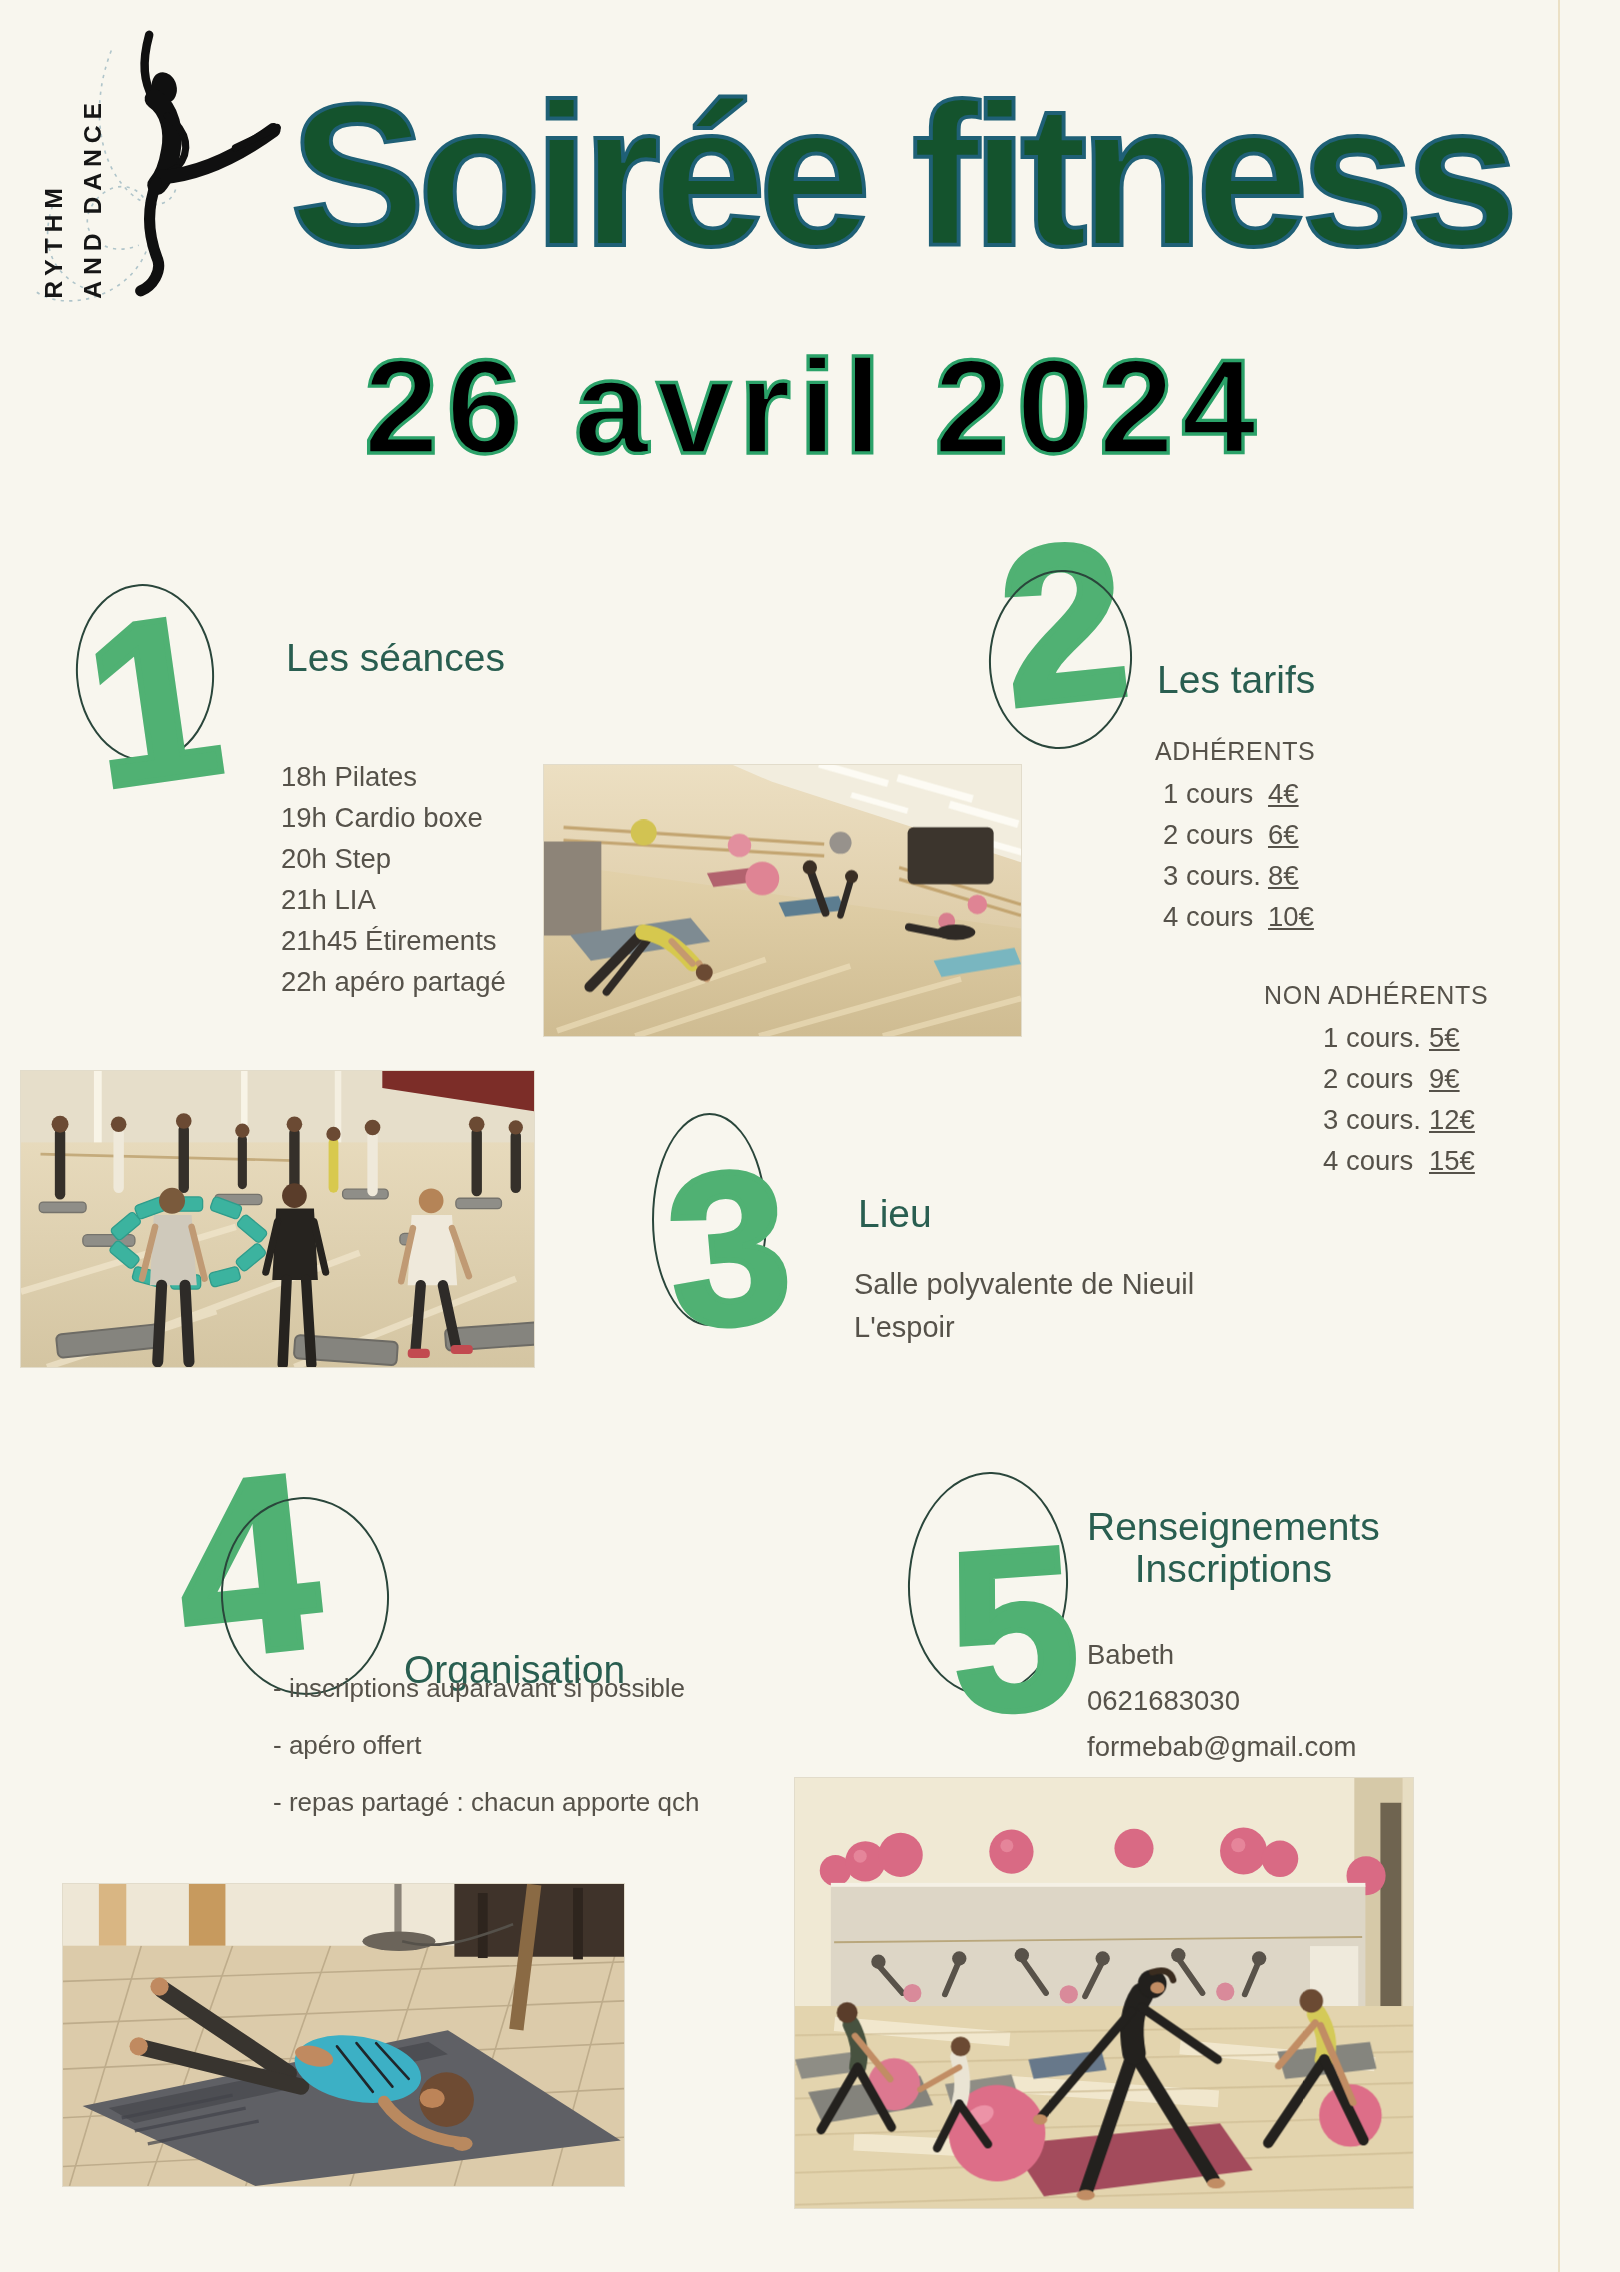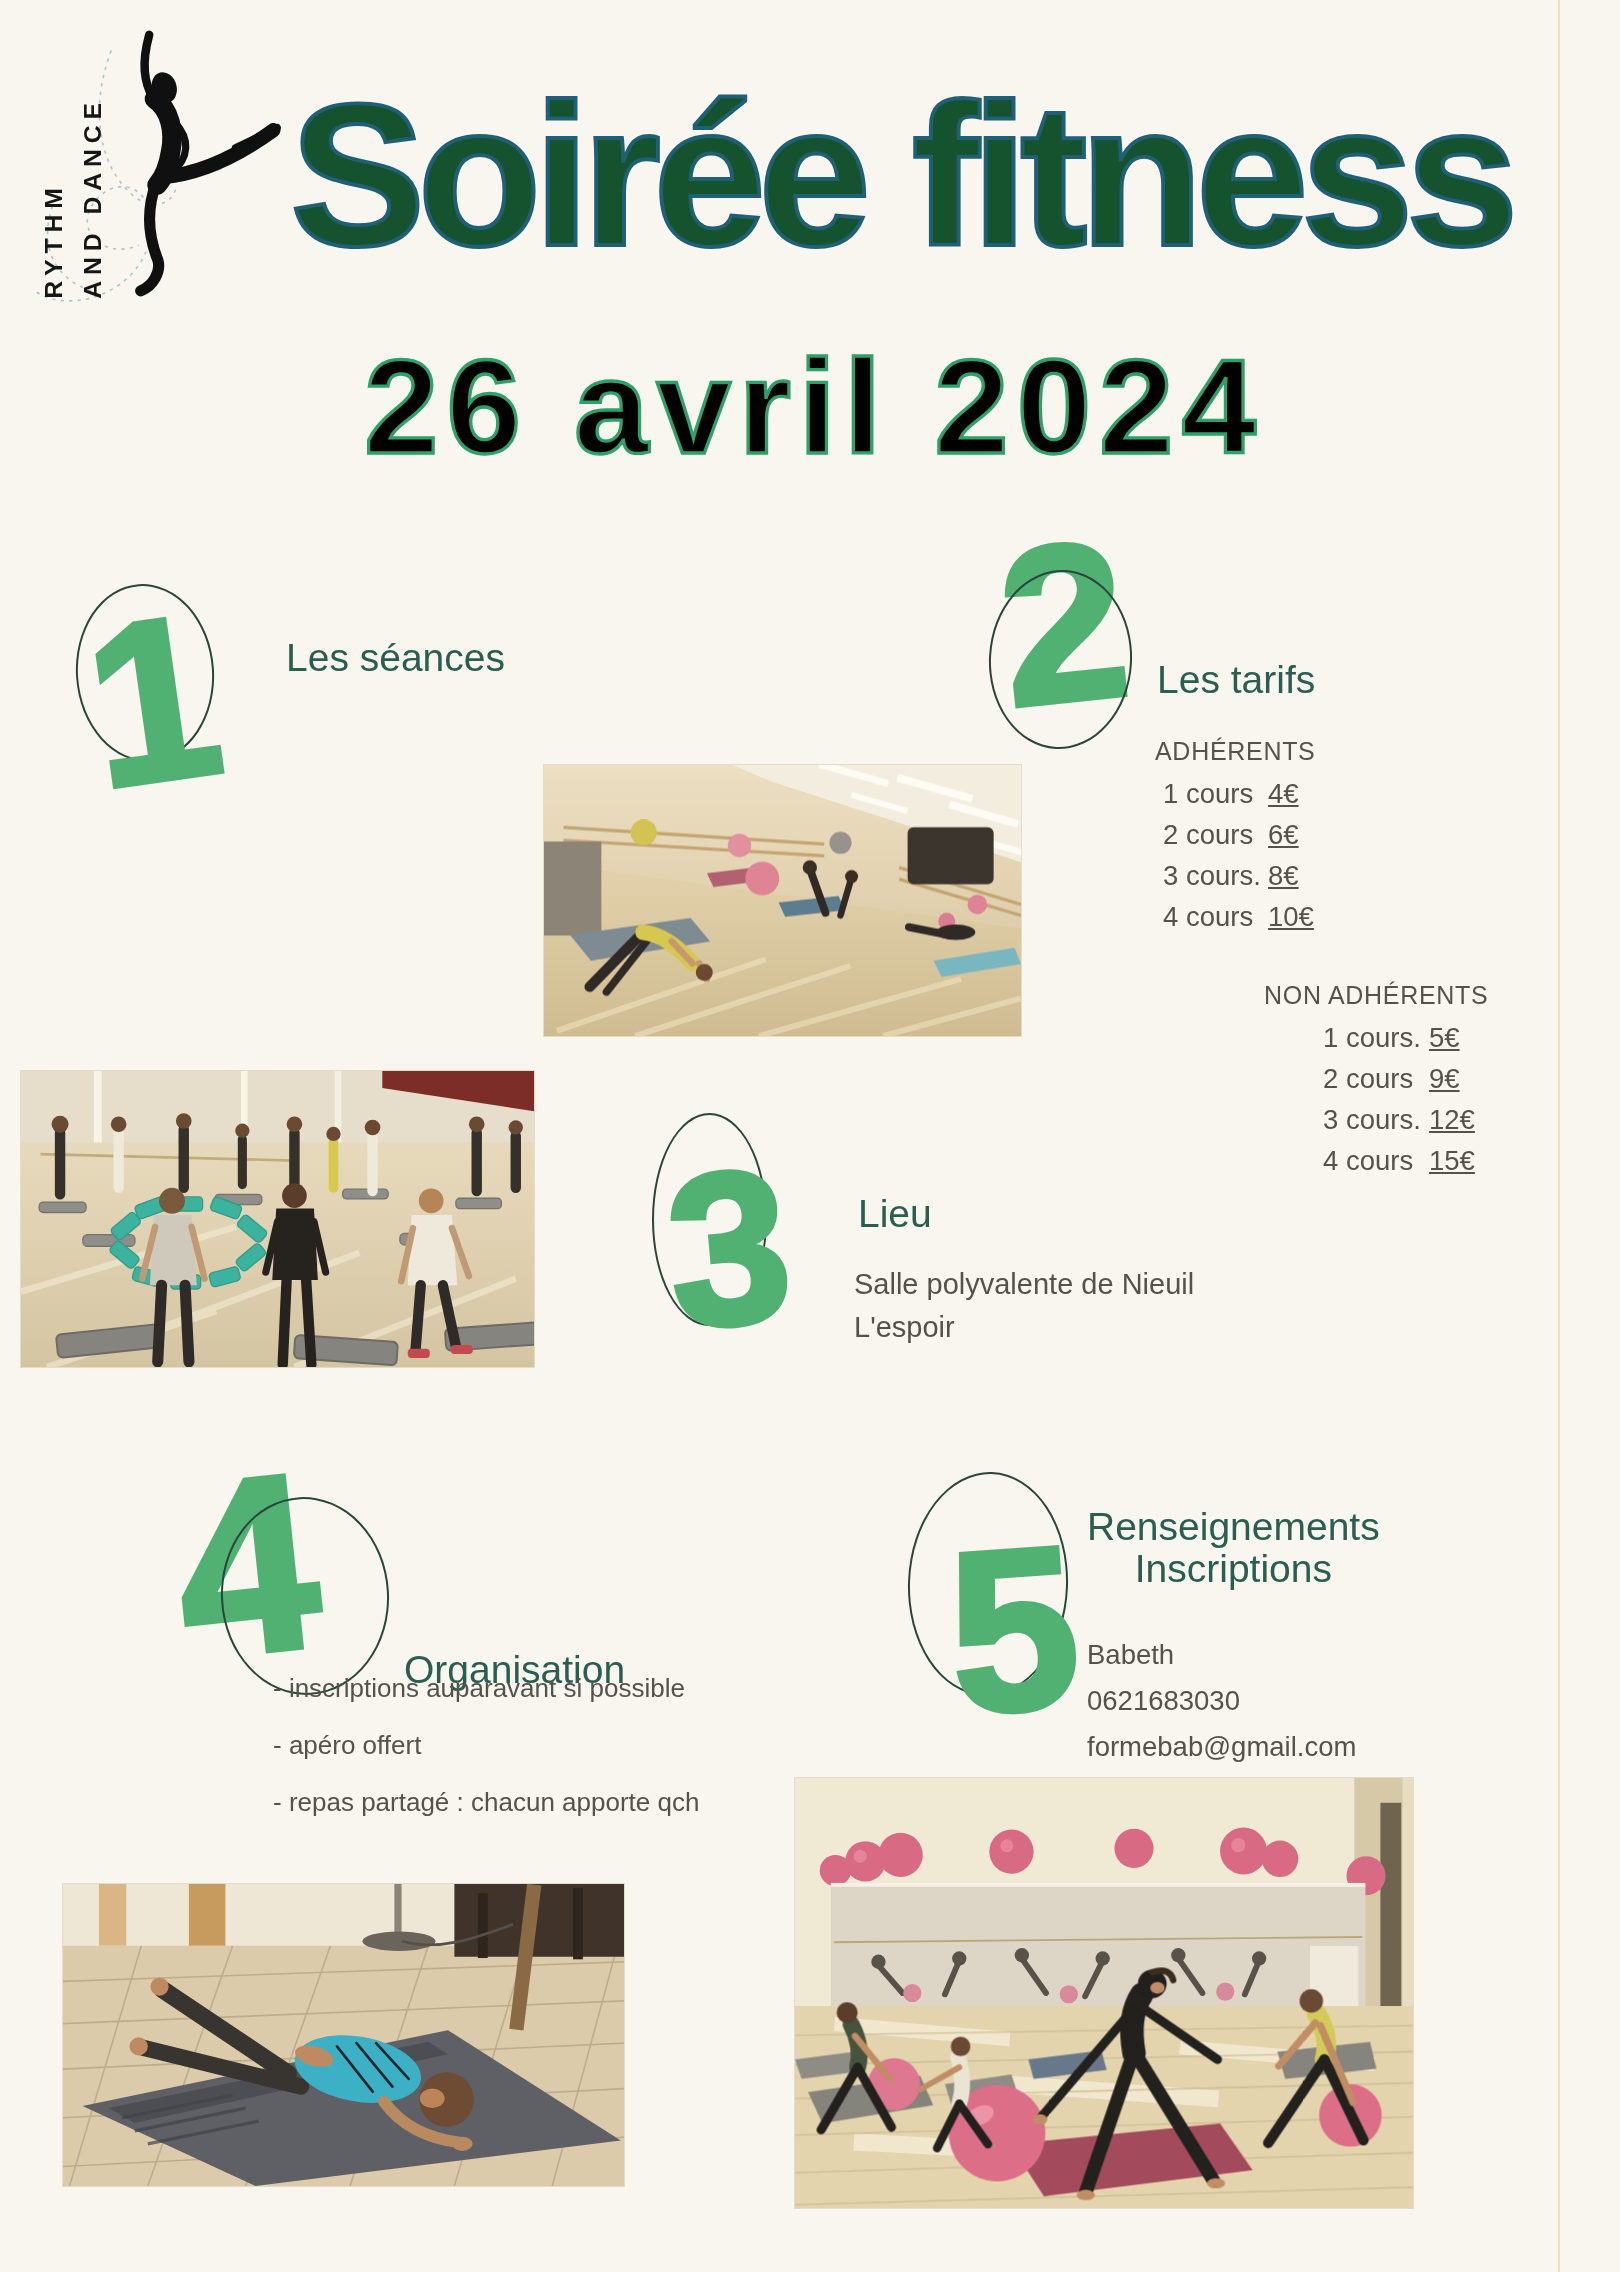--- a/index.html
+++ b/index.html
@@ -96,20 +96,28 @@
       <text transform="translate(134,442) rotate(-90)">AND DANCE</text>
     </svg>
   </div>
 
   <div class="abs title">Soirée fitness</div>
   <div class="abs date">26 avril 2024</div>
 
   <div class="abs ring ring1"></div>
   <div class="abs bignum num1">1</div>
   <div class="abs h2 t-seances">Les séances</div>
+  <div class="abs schedule body-txt">
+    <div>18h Pilates</div>
+    <div>19h Cardio boxe</div>
+    <div>20h Step</div>
+    <div>21h LIA</div>
+    <div>21h45 Étirements</div>
+    <div>22h apéro partagé</div>
+  </div>
 
   <div class="abs photo photo1">
     <svg viewBox="0 0 732 418" preserveAspectRatio="none">
       <defs>
         <linearGradient id="w1" x1="0" y1="0" x2="0" y2="1">
           <stop offset="0" stop-color="#ecdfc2"></stop>
             <stop offset="1" stop-color="#d6c29a"></stop>
         </linearGradient>
         <linearGradient id="f1" x1="0" y1="0" x2="0" y2="1">
           <stop offset="0" stop-color="#e3d2ab"></stop>

